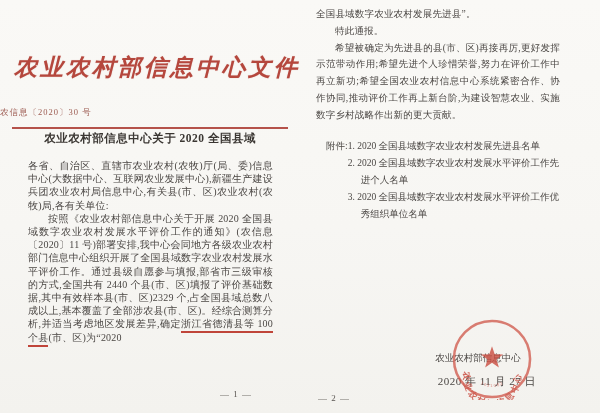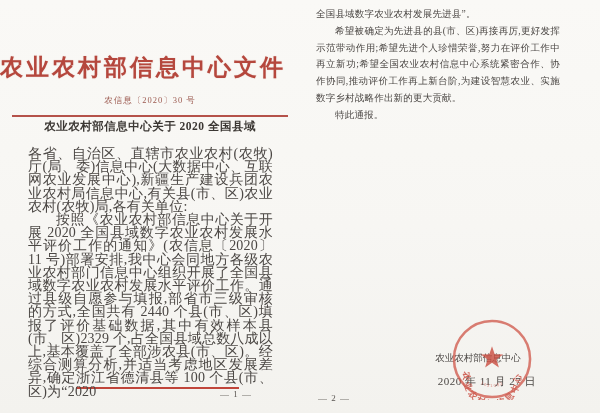--- a/index.html
+++ b/index.html
@@ -17,51 +17,52 @@
   }
   .page{
     position:absolute;top:0;height:413px;width:300px;
   }
   #page1{left:0;}
   #page2{left:288px;}
 
   
   .red-head{
     margin-top:52px;
-    text-align:left;
+    text-align:right;
     font-size:23px;
     font-weight:bold;
     letter-spacing:3px;
     color:#b5473d;
     text-shadow:0 0 1px rgba(181,71,61,.35);
+    font-style:italic;
   }
   .doc-number{
-    margin-top:12px;
-    text-align:center;
+    margin-top:24px;
+    text-align:left;
     font-size:8.5px;
     letter-spacing:1px;
     color:#9c5a50;
   }
   .red-rule{
     margin:8px 12px 0 12px;
     height:2px;
     background:#b5524a;
   }
   .doc-title{
     margin-top:1px;
     text-align:center;
     font-size:11.5px;
     font-weight:bold;
     line-height:16px;
     color:#3b3733;
     letter-spacing:.5px;
   }
   .body1{
     margin:13px 27px 0 28px;
-    font-size:14px;
+    font-size:10px;
     line-height:13.2px;
     text-align:justify;
     letter-spacing:.2px;
   }
   .body1 p{margin:0;}
   .indent{text-indent:2em;}
   .hl-underline{
     border-bottom:2px solid #c0453a;
     padding-bottom:2px;
   }
@@ -133,22 +134,30 @@
     <div class="body1">
       <p>各省、自治区、直辖市农业农村(农牧)厅(局、委)信息中心(大数据中心、互联网农业发展中心),新疆生产建设兵团农业农村局信息中心,有关县(市、区)农业农村(农牧)局,各有关单位:</p>
       <p class="indent"><span>按照《农业农村部信息中心关于开展 2020 全国县域数字农业农村发展水平评价工作的通知》(农信息〔2020〕11 号)部署安排,我中心会同地方各级农业农村部门信息中心组织开展了全国县域数字农业农村发展水平评价工作。通过县级自愿参与填报,部省市三级审核的方式,全国共有 2440 个县(市、区)填报了评价基础数据,其中有效样本县(市、区)2329 个,占全国县域总数八成以上,基本覆盖了全部涉农县(市、区)。经综合测算分析,并适当考虑地区发展差异,确定</span><span class="hl-underline">浙江省德清县等 100 个县</span><span>(市、区)为“2020</span></p>
     </div>
     <div class="pagenum">— 1 —</div>
   </div>
 
   <div class="page" id="page2">
     <div class="body2">
       <p>全国县域数字农业农村发展先进县”。</p>
+      <p class="indent">特此通报。</p>
       <p class="indent">希望被确定为先进县的县(市、区)再接再厉,更好发挥示范带动作用;希望先进个人珍惜荣誉,努力在评价工作中再立新功;希望全国农业农村信息中心系统紧密合作、协作协同,推动评价工作再上新台阶,为建设智慧农业、实施数字乡村战略作出新的更大贡献。</p>
-      <p class="indent">特此通报。</p>
+    </div>
+    <div class="attachments">
+      <div class="att-label">附件:</div>
+      <div class="att-list">
+        <div class="att-item">1. 2020 全国县域数字农业农村发展先进县名单</div>
+        <div class="att-item">2. 2020 全国县域数字农业农村发展水平评价工作先进个人名单</div>
+        <div class="att-item">3. 2020 全国县域数字农业农村发展水平评价工作优秀组织单位名单</div>
+      </div>
     </div>
 
     <div class="sig-block">农业农村部信息中心</div>
     <div class="sig-date">2020 年 11 月 27 日</div>
 
     <svg class="seal" viewBox="0 0 84 84">
       <circle cx="42" cy="42" r="39" fill="none" stroke="#cf5347" stroke-width="2.6" opacity="0.85"></circle>
       <polygon points="42,29 44.8,37.1 53.4,37.3 46.6,42.5 49.05,50.7 42,45.8 34.95,50.7 37.4,42.5 30.6,37.3 39.2,37.1" fill="#c94a3e" opacity="0.9"></polygon>
       <defs>
         <path id="sealArc" d="M 14.7 51.9 A 29 29 0 1 0 69.3 51.9" fill="none"></path>

